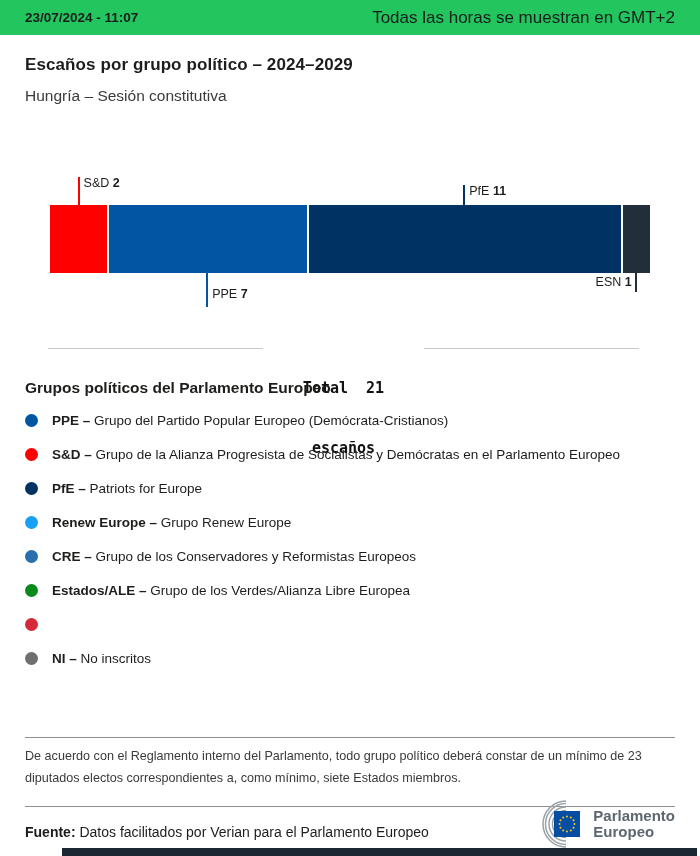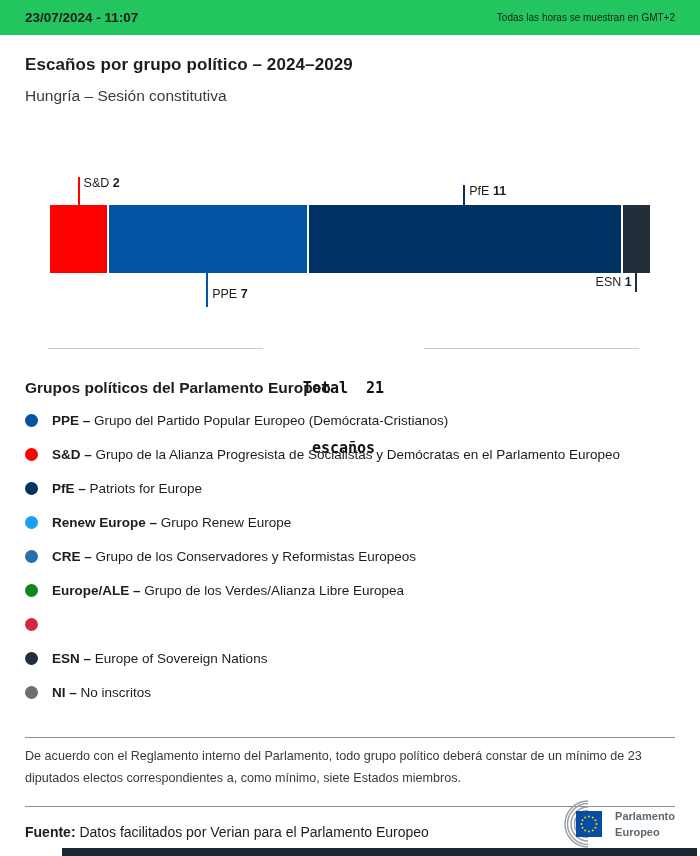--- a/index.html
+++ b/index.html
@@ -2,21 +2,21 @@
 <html><head>
 <meta charset="utf-8">
 <style>
   html,body{margin:0;padding:0;background:#fff;}
   body{width:700px;height:856px;position:relative;overflow:hidden;
        font-family:"Liberation Sans",sans-serif;color:#1d1d1b;}
   .topbar{position:absolute;top:0;left:0;right:0;height:35px;background:#22c55e;
           display:flex;justify-content:space-between;align-items:center;
           padding:0 25px;box-sizing:border-box;}
   .datetime{font-weight:bold;font-size:13.5px;}
-  .tznote{font-size:10px;}
+  .tznote{font-size:17px;}
   .page-title{position:absolute;left:25px;top:55px;font-size:17px;font-weight:bold;letter-spacing:.1px;}
   .page-subtitle{position:absolute;left:25px;top:87px;font-size:15.5px;color:#3a3a39;}
   .bar-wrap{position:absolute;left:50px;top:205px;width:600px;height:68px;}
   .segment{position:absolute;top:0;height:100%;}
   .callout-line{position:absolute;width:2px;}
   .callout-label{position:absolute;font-size:12.5px;white-space:nowrap;color:#1d1d1b;}
   .callout-label b{font-weight:bold;}
   .total-row{position:absolute;top:338px;left:0;width:687px;display:flex;
              justify-content:center;gap:40px;}
   .total-line{width:215px;height:1px;background:#c9c9c9;margin-top:10px;flex:none;}
@@ -29,21 +29,21 @@
   .legend-text{font-size:13.5px;}
   .legend-text b{font-weight:bold;}
   .divider{position:absolute;left:25px;right:25px;height:1px;background:#909090;}
   .divider-1{top:737px;}
   .divider-2{top:806px;}
   .note{position:absolute;left:25px;top:746px;width:656px;font-size:12.6px;
         line-height:21.5px;color:#3a3a39;}
   .source{position:absolute;left:25px;top:824px;font-size:14px;}
   .source b{font-weight:bold;}
   .logo{position:absolute;right:25px;top:800px;display:flex;align-items:center;gap:7px;}
-  .logo-text{font-size:11px;font-weight:bold;color:#5d6770;line-height:16px;}
+  .logo-text{font-size:15px;font-weight:bold;color:#5d6770;line-height:16px;}
   .bottom-bar{position:absolute;left:62px;right:3px;top:848px;height:8px;background:#1c2734;}
 </style>
 </head>
 <body>
 
 <div class="topbar">
   <span class="datetime">23/07/2024 - 11:07</span>
   <span class="tznote">Todas las horas se muestran en GMT+2</span>
 </div>
 
@@ -91,28 +91,24 @@
     <div class="legend-item">
       <span class="bullet" style="background: rgb(24, 160, 246);"></span>
       <span class="legend-text"><b>Renew Europe –</b> Grupo Renew Europe</span>
     </div>
     <div class="legend-item">
       <span class="bullet" style="background: rgb(42, 111, 173);"></span>
       <span class="legend-text"><b>CRE –</b> Grupo de los Conservadores y Reformistas Europeos</span>
     </div>
     <div class="legend-item">
       <span class="bullet" style="background: rgb(10, 138, 29);"></span>
-      <span class="legend-text"><b>Europe/ALE –</b> Grupo de los Verdes/Alianza Libre Europea</span>
+      <span class="legend-text"><b>Estados/ALE –</b> Grupo de los Verdes/Alianza Libre Europea</span>
     </div>
     <div class="legend-item">
       <span class="bullet" style="background: rgb(212, 41, 58);"></span>
-    </div>
-    <div class="legend-item">
-      <span class="bullet" style="background: rgb(34, 47, 59);"></span>
-      <span class="legend-text"><b>ESN –</b> Europe of Sovereign Nations</span>
     </div>
     <div class="legend-item">
       <span class="bullet" style="background: rgb(111, 111, 113);"></span>
       <span class="legend-text"><b>NI –</b> No inscritos</span>
     </div>
   </div>
 
 <div class="divider divider-1"></div>
 <div class="note">De acuerdo con el Reglamento interno del Parlamento, todo grupo político deberá constar de un mínimo de 23 diputados electos correspondientes a, como mínimo, siete Estados miembros.</div>
 <div class="divider divider-2"></div>

